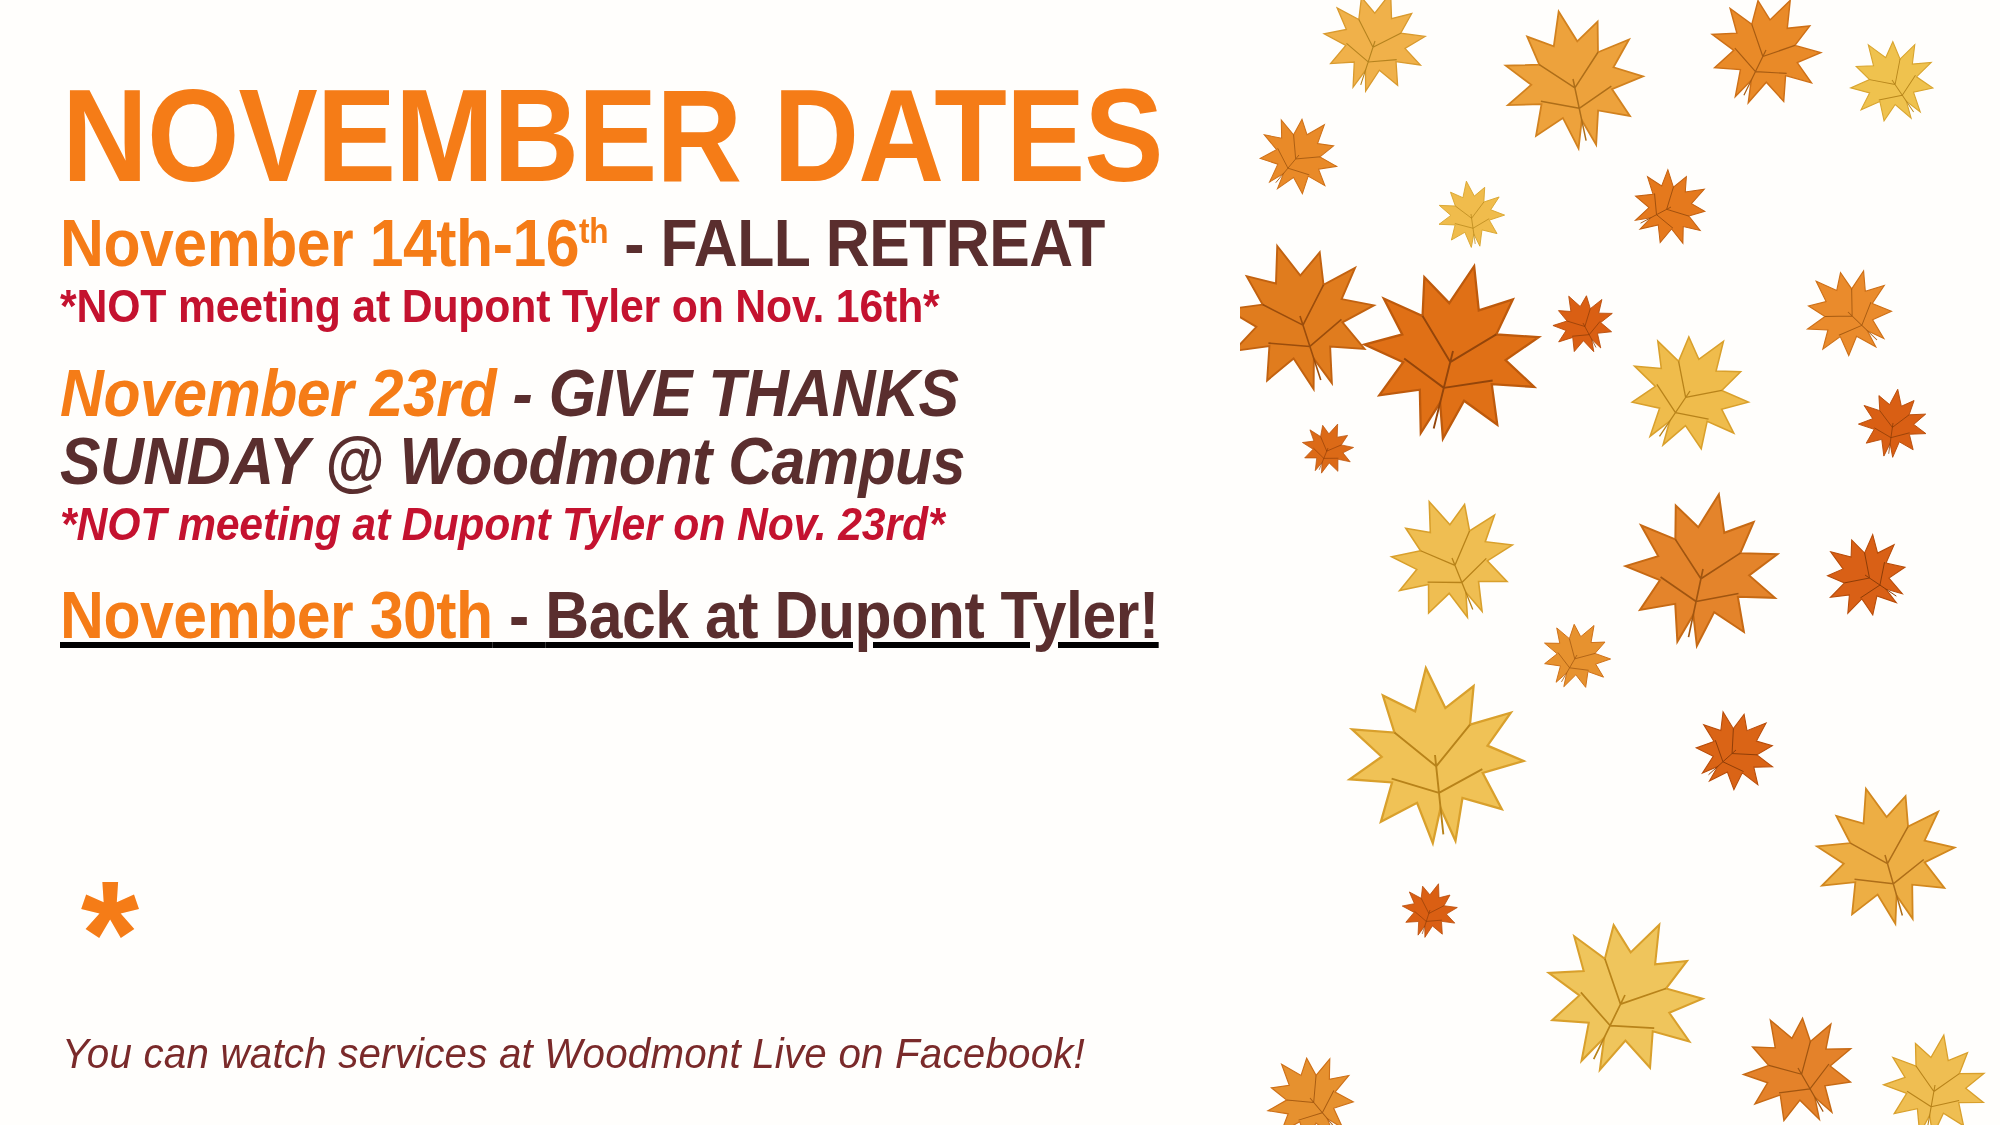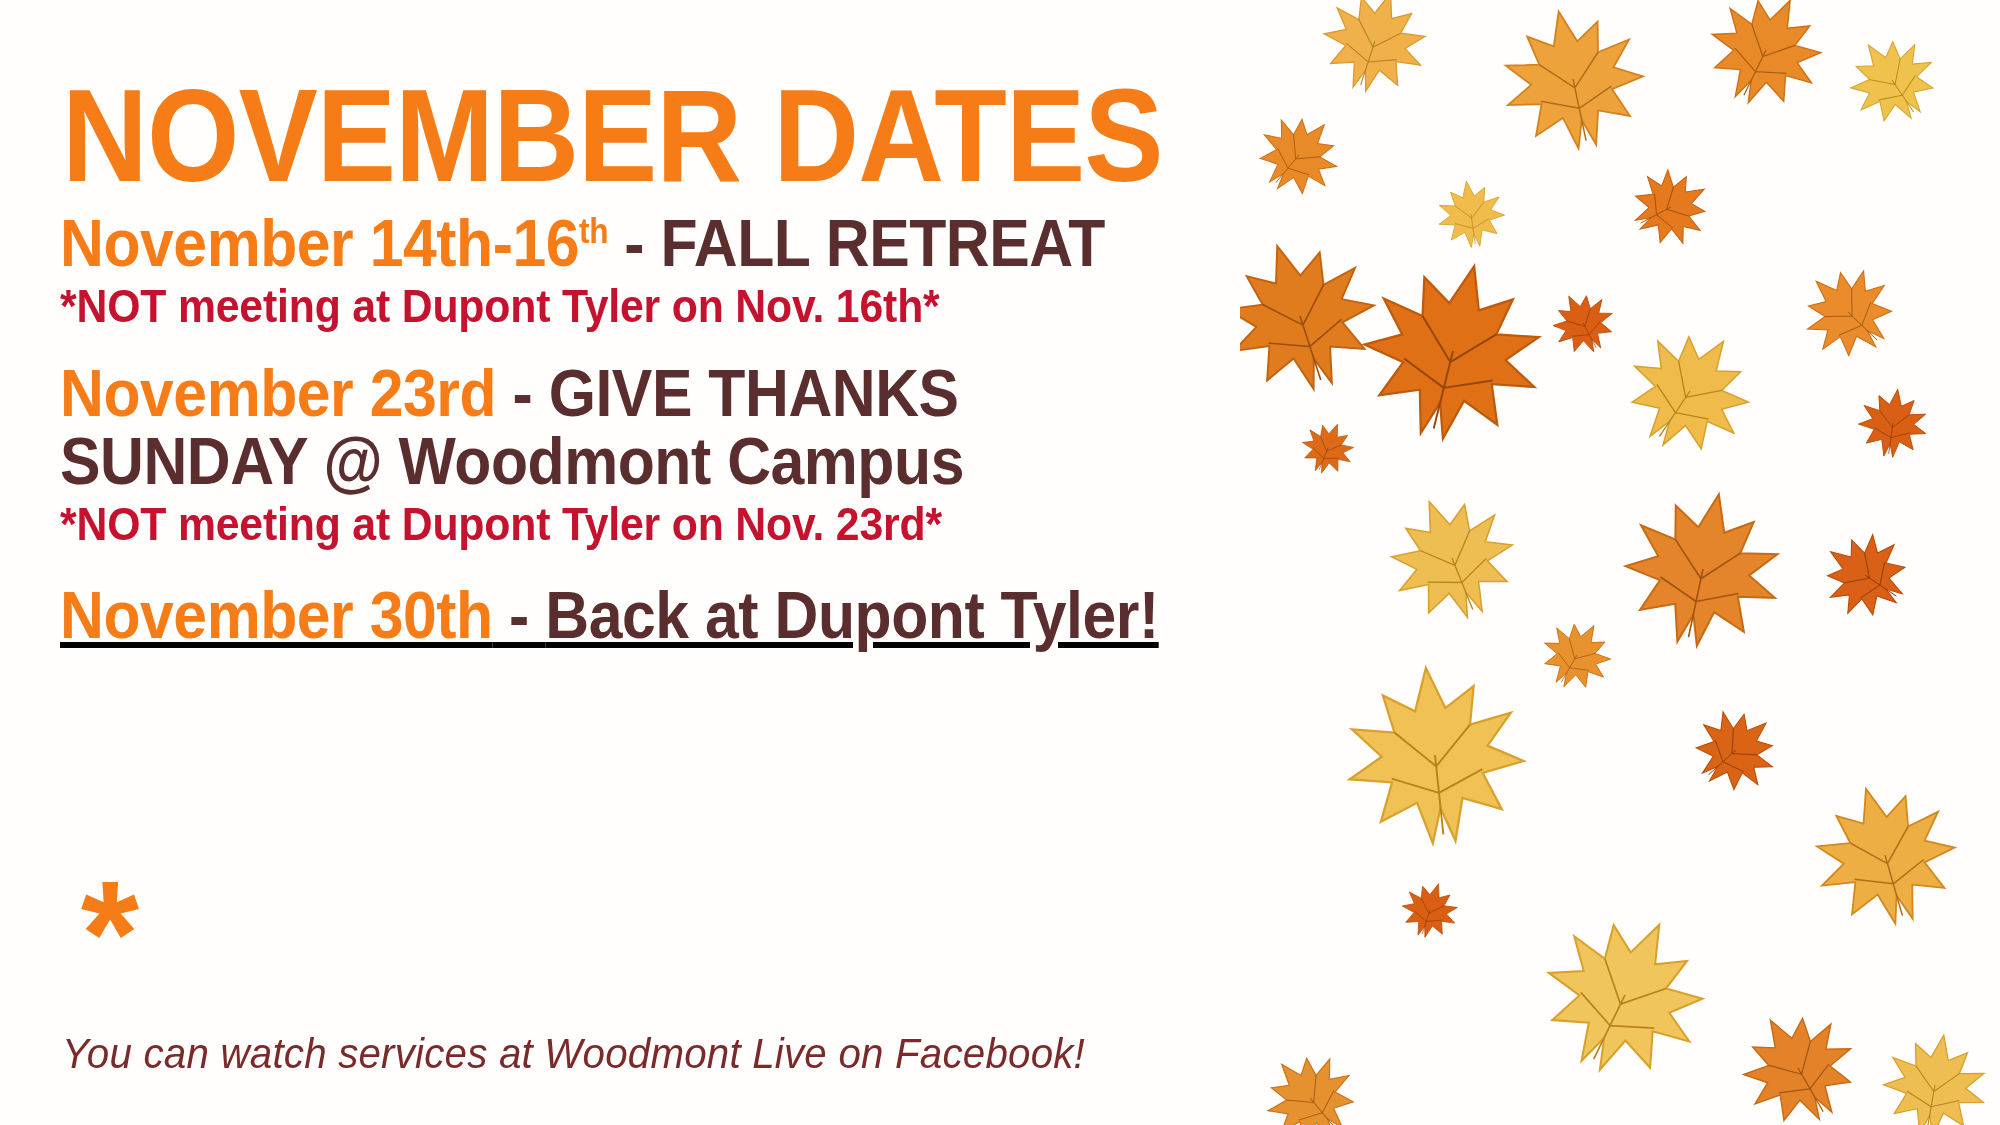--- a/index.html
+++ b/index.html
@@ -27,21 +27,21 @@
     font-size:132px;
     line-height:1.0;
     letter-spacing:-1px;
     color:#F57C17;
     transform:scaleX(0.90);
     transform-origin:left top;
     white-space:nowrap;
   }
 
   .blockA{position:absolute;left:60px;top:188px;}
-  .blockB{position:absolute;left:60px;top:338px;}
+  .blockB{position:absolute;left:60px;top:338px;font-style:italic;}
   .blockC{position:absolute;left:60px;top:560px;text-decoration:underline;}
 
   .line-big{
     font-weight:700;
     font-size:66px;
     line-height:1.03;
     letter-spacing:-0.5px;
     white-space:nowrap;
     transform:scaleX(0.92);
     transform-origin:left top;

